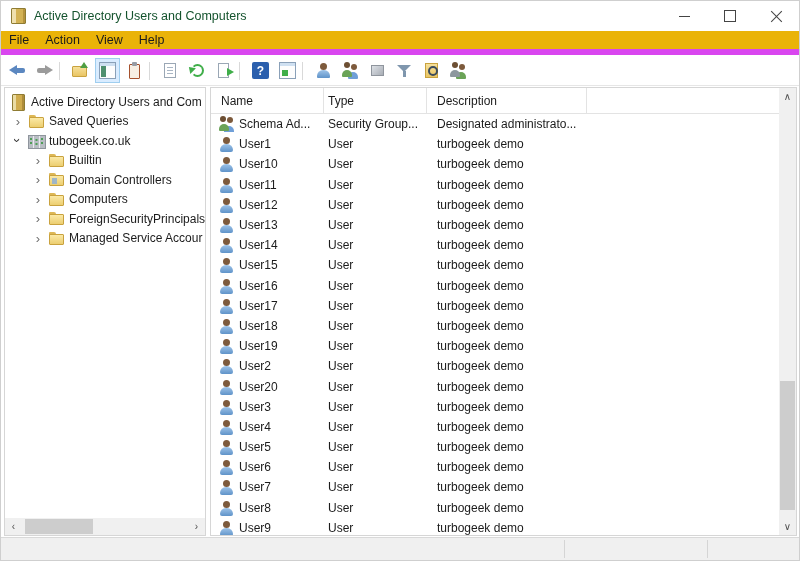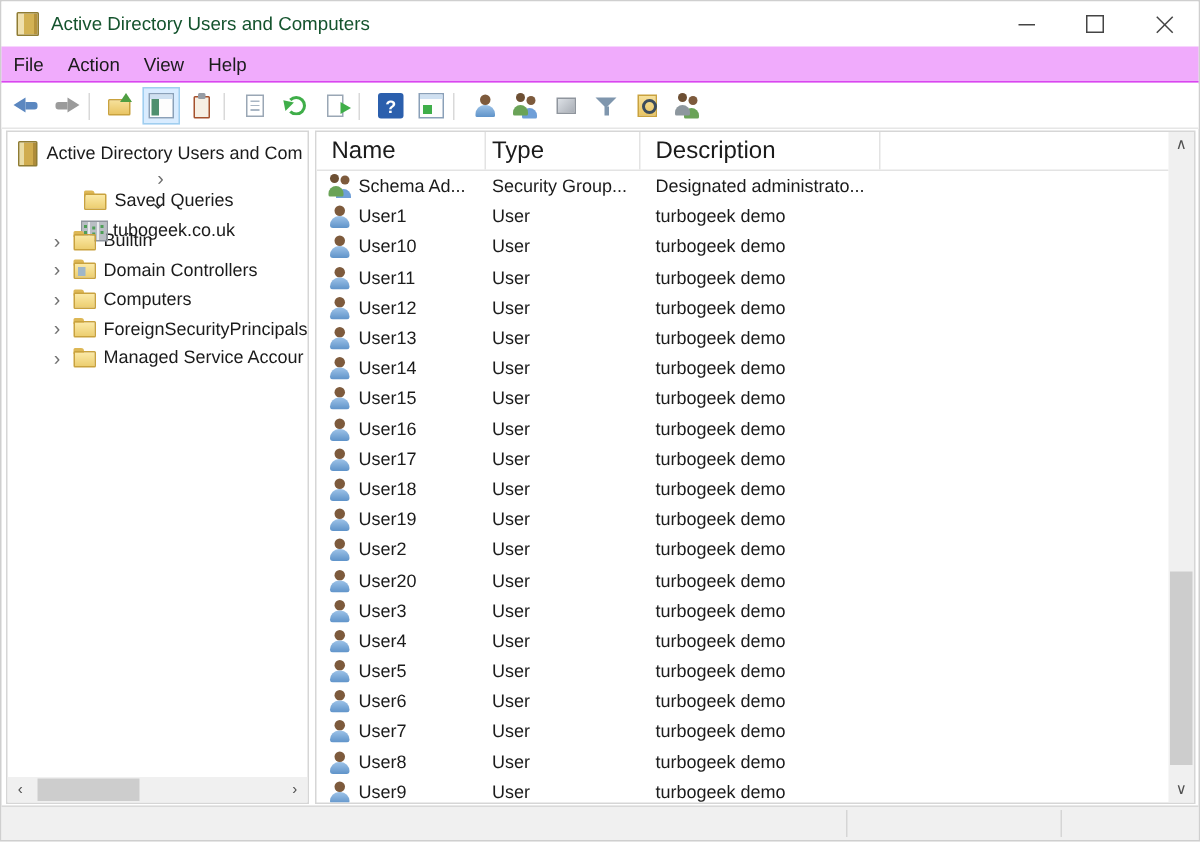--- a/index.html
+++ b/index.html
@@ -19,21 +19,21 @@
   .title-text { margin-left:8px; font-size:12.5px; color:#14532d; white-space:nowrap; }
   .win-controls { margin-left:auto; display:flex; height:100%; }
   .win-btn { width:46px; height:100%; display:flex; align-items:center; justify-content:center; position:relative; }
   .win-btn.min::before { content:""; width:11px; height:1px; background:#444; }
   .win-btn.max::before { content:""; width:10px; height:10px; border:1px solid #444; }
   .win-btn.close::before, .win-btn.close::after { content:""; position:absolute; width:15px; height:1px; background:#444; }
   .win-btn.close::before { transform:rotate(45deg); }
   .win-btn.close::after  { transform:rotate(-45deg); }
 
   
-  .menubar { position:absolute; left:0; top:30px; right:0; height:24px; background:#f0abfc; display:flex; align-items:center; border-bottom:1px solid #d946ef; }
+  .menubar { position:absolute; left:0; top:30px; right:0; height:24px; background:#eab308; display:flex; align-items:center; border-bottom:6px solid #d946ef; }
   .menu-item { padding:0 8px; height:100%; display:flex; align-items:center; font-size:12.5px; color:#1b1b1b; }
 
   
   .toolbar { position:absolute; left:0; top:55px; right:0; height:30px; background:#fff; display:flex; align-items:center; padding-left:3px; border-bottom:1px solid #e6e6e6; }
   .tb { width:25px; height:25px; display:flex; align-items:center; justify-content:center; position:relative; margin:0 1px; flex:none; }
   .tb.c-active { background:#d9ecff; border:1px solid #9fceef; }
   .tb.c-separator { width:7px; }
   .tb.c-separator::before { content:""; width:1px; height:18px; background:#d9d9d9; }
   .ic { width:17px; height:17px; position:relative; }
   
@@ -84,41 +84,41 @@
 
   
   .pane { position:absolute; top:86px; bottom:24px; background:#fff; border:1px solid #d6d6d6; overflow:hidden; }
   .tree-pane { left:3px; width:202px; }
   .list-pane { left:209px; right:2px; }
 
   
   .tree { padding-top:4px; }
   .tree-item { display:flex; align-items:center; height:19.5px; white-space:nowrap; }
   .c-lv0 { padding-left:4px; }
-  .c-lv1 { padding-left:4px;flex-direction:column; }
+  .c-lv1 { padding-left:4px; }
   .c-lv2 { padding-left:24px; }
   .expander { width:18px; flex:none; text-align:center; color:#707070; font-size:13px; line-height:1; }
   .expander.c-collapsed::before { content:"\203A"; }
   .expander.c-expanded::before { content:"\203A"; display:inline-block; transform:rotate(90deg) translate(0,1px); color:#333; }
   .expander.c-none { visibility:hidden; }
   .tree-entry { display:flex; align-items:center; padding:1px 4px 1px 1px; border-radius:0; }
   .tree-entry.c-selected { background:#d9d9d9; }
   .tree-label { margin-left:5px; }
   .ticon { width:16px; height:15px; position:relative; flex:none; }
   .ticon.c-folder::before, .ticon.c-folder-dc::before { content:""; position:absolute; left:1px; top:1px; width:7px; height:4px; background:#ddb755; border-radius:1px 2px 0 0; }
   .ticon.c-folder::after, .ticon.c-folder-dc::after { content:""; position:absolute; left:1px; top:3px; right:0; bottom:1px; background:linear-gradient(#fbe9a6,#ecce70); border:1px solid #c9a23e; border-radius:1px; }
   .ticon.c-folder-dc::after { background:linear-gradient(#9fb6c8,#9fb6c8) 2px 2px/5px 6px no-repeat, linear-gradient(#fbe9a6,#ecce70); }
   .ticon.c-console::before { content:""; position:absolute; left:2px; top:0; width:11px; height:15px; background:linear-gradient(90deg,#eadca4 0 3px,#d0ac4e 3px 9px,#ae8c3a 9px); border:1px solid #8f7c33; border-radius:1px; }
   .ticon.c-domain::before { content:""; position:absolute; left:0; top:2px; width:16px; height:12px;
       background:linear-gradient(90deg,#b9bec4 0 4px,#e9ebee 4px 5px,#b9bec4 5px 10px,#e9ebee 10px 11px,#b9bec4 11px); border:1px solid #8f959d; }
   .ticon.c-domain::after { content:""; position:absolute; left:1.5px; top:5px; width:2px; height:2px; background:#4f9e57; box-shadow:5.5px 1px 0 #4f9e57, 11px 0 0 #4f9e57, 0 4px 0 #4f9e57, 5.5px 5px 0 #4f9e57, 11px 4px 0 #4f9e57; }
 
   
   .lheader { position:absolute; left:0; top:0; right:17px; height:26px; background:#fff; border-bottom:1px solid #e3e3e3; display:flex; }
-  .hcell { height:100%; display:flex; align-items:center; border-right:1px solid #e3e3e3; font-size:16px; color:#1b1b1b; }
+  .hcell { height:100%; display:flex; align-items:center; border-right:1px solid #e3e3e3; font-size:12px; color:#1b1b1b; }
   .lheader span:nth-of-type(1) { width:113px; padding-left:10px; }
   .lheader span:nth-of-type(2) { width:103px; padding-left:4px; }
   .lheader span:nth-of-type(3) { width:160px; padding-left:10px; }
   .list-rows { position:absolute; left:0; top:26px; right:17px; bottom:0; overflow:hidden; }
   .lrow { display:flex; align-items:center; height:20.2px; white-space:nowrap; }
   .cell-name { width:113px; display:flex; align-items:center; padding-left:8px; overflow:hidden; }
   .cell-name .lbl { margin-left:5px; }
   .cell-type { width:103px; padding-left:4px; overflow:hidden; }
   .cell-desc { flex:1; padding-left:10px; overflow:hidden; }
   .li-icon { width:15px; height:16px; position:relative; flex:none; }

